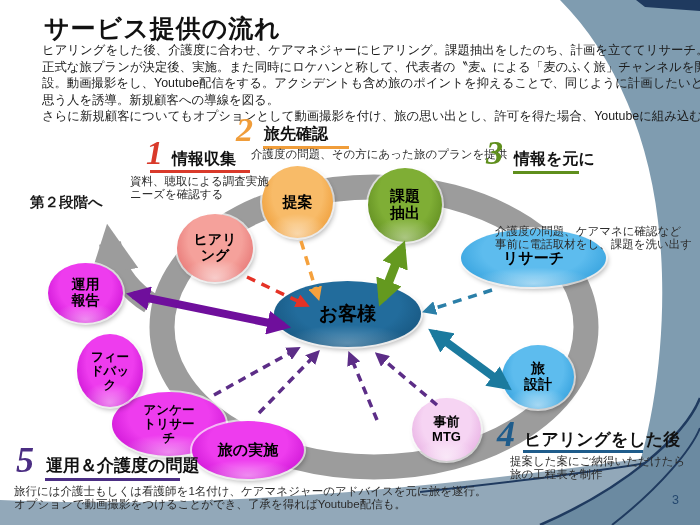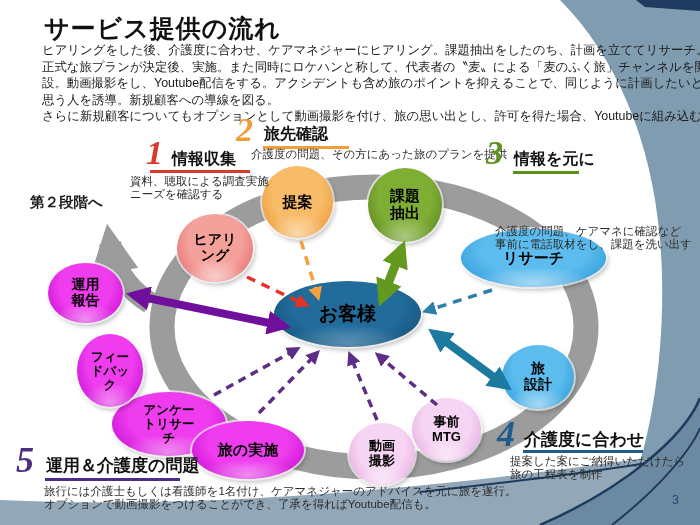--- a/index.html
+++ b/index.html
@@ -24,21 +24,21 @@
 
   .n1{left:146px;top:136px;color:#d93a2b;} .t1{left:172px;top:149px;}
   .u1{left:150px;top:170px;width:100px;background:#d93a2b;} .d1{left:130px;top:175px;}
   .n2{left:236px;top:113px;color:#f09d3a;} .t2{left:264px;top:124px;}
   .u2{left:263px;top:146px;width:86px;background:#f09d3a;} .d2{left:251px;top:148px;}
   .n3{left:486px;top:136px;color:#5f8f1d;} .t3{left:514px;top:149px;}
   .u3{left:513px;top:171px;width:66px;background:#5f8f1d;} .d3{left:495px;top:177px;margin-top:48px;}
   .n4{left:497px;top:416px;color:#1f5c8b;font-size:36px;} .t4{left:524px;top:428px;font-size:17px;}
   .u4{left:523px;top:450px;width:120px;background:#1f5c8b;} .d4{left:510px;top:455px;}
   .n5{left:16px;top:442px;color:#4b2e83;font-size:36px;} .t5{left:46px;top:454px;font-size:17px;}
-  .u5{left:45px;top:478px;width:135px;background:#4b2e83;} .d5{left:14px;top:485px;margin-left:30px;}
+  .u5{left:45px;top:478px;width:135px;background:#4b2e83;} .d5{left:14px;top:485px;}
 
   .node{position:absolute;border-radius:50%;display:flex;align-items:center;justify-content:center;
         text-align:center;font-weight:700;color:#000;z-index:3;
         box-shadow:0 0 0 2px rgba(255,255,255,.65),2px 3px 5px rgba(0,0,0,.28);}
   .node span{white-space:pre-line;line-height:1.12;}
   .salmon {background-color:#ef8a85;background-image:radial-gradient(ellipse 70% 45% at 50% 94%,rgba(255,255,255,.55),rgba(255,255,255,0) 62%),radial-gradient(ellipse at 50% 38%,#f5a19b 50%,#df5f60 100%);}
   .orange {background-color:#f6b054;background-image:radial-gradient(ellipse 70% 45% at 50% 94%,rgba(255,255,255,.5),rgba(255,255,255,0) 62%),radial-gradient(ellipse at 50% 38%,#f8bb68 50%,#ea8f22 100%);}
   .green  {background-color:#74a32c;background-image:radial-gradient(ellipse 70% 45% at 50% 94%,rgba(255,255,255,.4),rgba(255,255,255,0) 62%),radial-gradient(ellipse at 50% 38%,#7fae35 50%,#527d17 100%);}
   .ltblue {background-color:#45b1ea;background-image:radial-gradient(ellipse 70% 45% at 50% 94%,rgba(255,255,255,.5),rgba(255,255,255,0) 62%),radial-gradient(ellipse at 50% 38%,#5dbcee 50%,#1d92d4 100%);}
   .pink   {background-color:#f2c8ef;background-image:radial-gradient(ellipse 70% 45% at 50% 94%,rgba(255,255,255,.6),rgba(255,255,255,0) 62%),radial-gradient(ellipse at 50% 38%,#f6d4f3 50%,#e19edb 100%);}
@@ -111,24 +111,20 @@
       <span>課題
 抽出</span>
     </div>
   <div class="node ltblue nd-research">
       <span>リサーチ</span>
     </div>
   <div class="node ltblue nd-tripdesign">
       <span>旅
 設計</span>
     </div>
-  <div class="node pink nd-video">
-      <span>動画
-撮影</span>
-    </div>
   <div class="node pink nd-mtg">
       <span>事前
 MTG</span>
     </div>
   <div class="node navy nd-customer">
       <span>お客様</span>
     </div>
 
   <svg class="arrows" width="700" height="525" viewBox="0 0 700 525">
     <defs>
@@ -187,21 +183,21 @@
   <div class="uline u2"></div>
   <div class="sdesc d2">介護度の問題、その方にあった旅のプランを提供</div>
 
   <span class="num n3">3</span>
   <span class="stitle t3">情報を元に</span>
   <div class="uline u3"></div>
   <div class="sdesc d3">介護度の問題、ケアマネに確認など
 事前に電話取材をし、課題を洗い出す</div>
 
   <span class="num n4">4</span>
-  <span class="stitle t4">介護度に合わせ</span>
+  <span class="stitle t4">ヒアリングをした後</span>
   <div class="uline u4"></div>
   <div class="sdesc d4">提案した案にご納得いただけたら
 旅の工程表を制作</div>
 
   <span class="num n5">5</span>
   <span class="stitle t5">運用＆介護度の問題</span>
   <div class="uline u5"></div>
   <div class="sdesc d5">旅行には介護士もしくは看護師を1名付け、ケアマネジャーのアドバイスを元に旅を遂行。
 オプションで動画撮影をつけることができ、了承を得ればYoutube配信も。</div>
 

